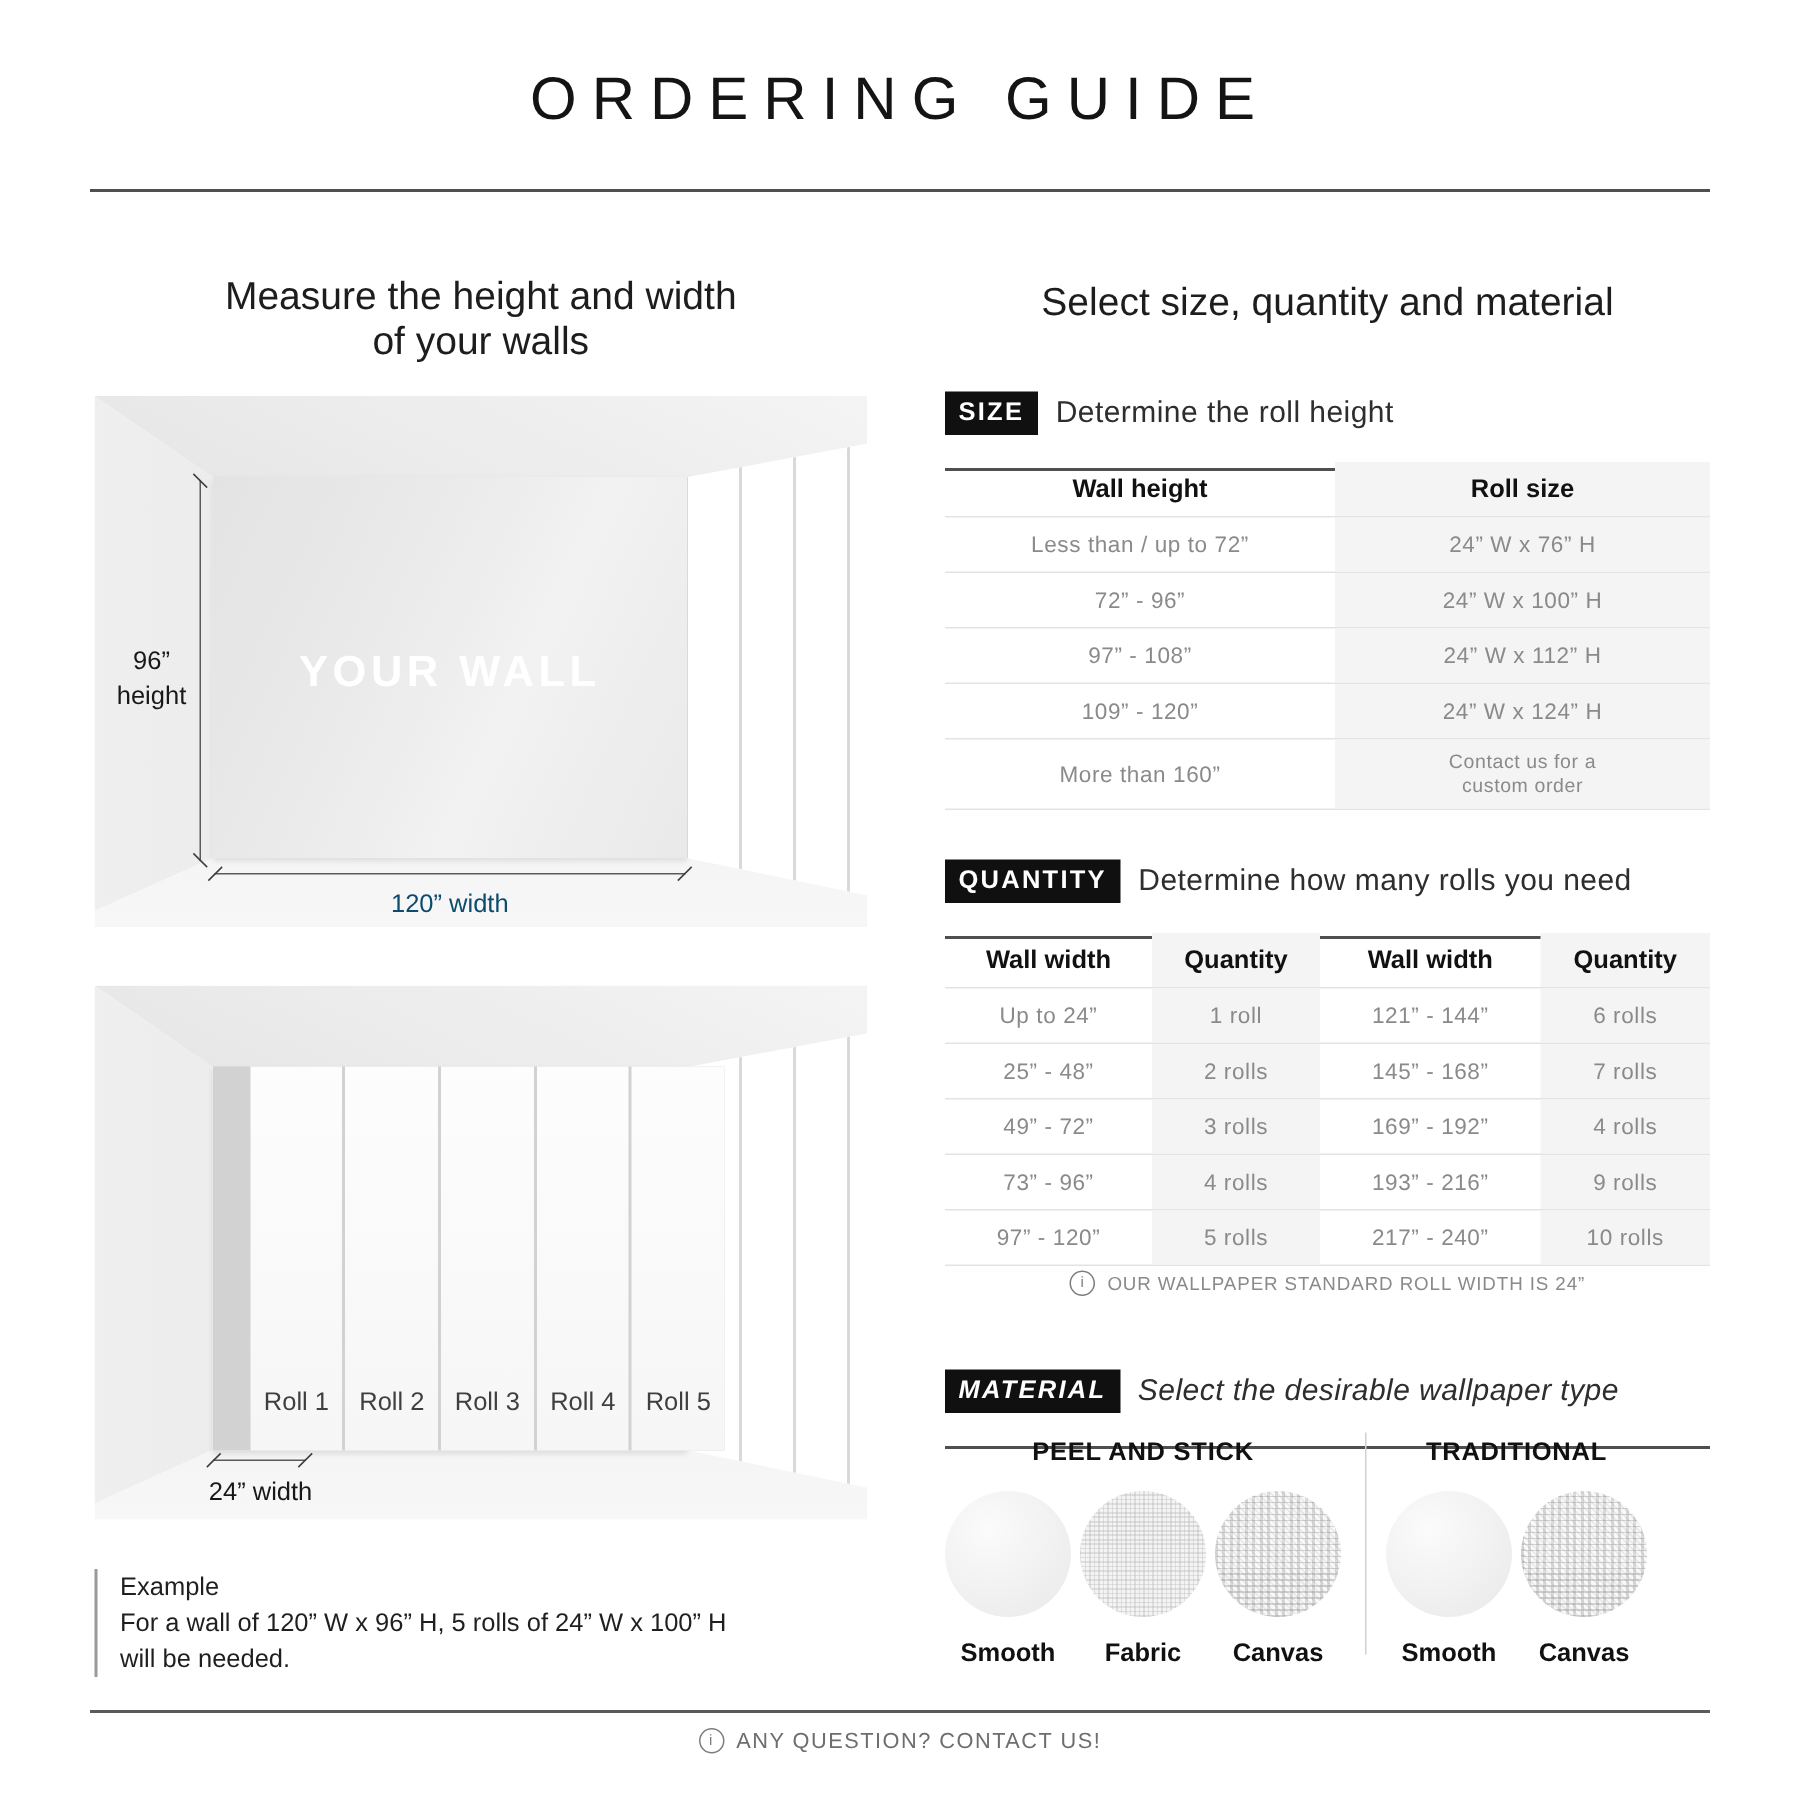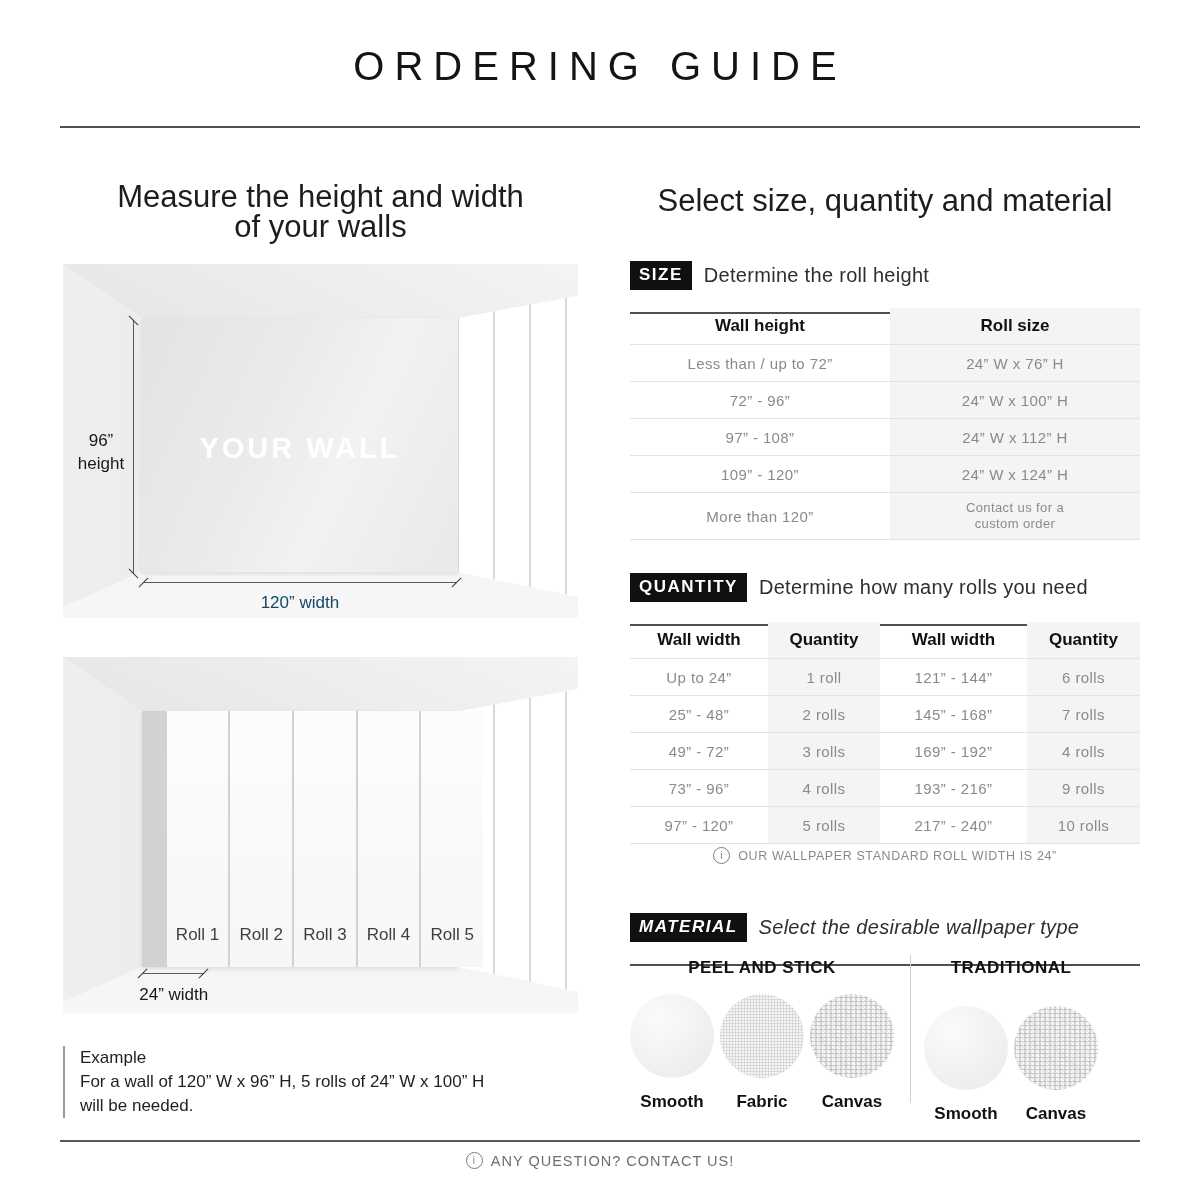--- a/index.html
+++ b/index.html
@@ -5,21 +5,21 @@
   html,body{margin:0;padding:0;background:#ffffff;}
   body{width:1200px;height:1200px;position:relative;font-family:"Liberation Sans",sans-serif;color:#1c1c1c;overflow:hidden;}
 
   
   .page-title{position:absolute;top:44px;left:0;width:1200px;text-align:center;
     font-size:40px;letter-spacing:10px;color:#141414;font-weight:400;}
   .rule-top{position:absolute;left:60px;top:126px;width:1080px;height:2px;background:#4f4f4f;}
   .rule-bottom{position:absolute;left:60px;top:1140px;width:1080px;height:2px;background:#5a5a5a;}
 
   
-  .col-heading{position:absolute;text-align:center;font-size:31px;line-height:30px;color:#1d1d1d;}
+  .col-heading{position:absolute;text-align:center;font-size:26px;line-height:30px;color:#1d1d1d;}
   .col-heading.left{left:63px;width:515px;top:182px;}
   .col-heading.right{left:630px;width:510px;top:186px;}
 
   
   .room{position:absolute;left:63px;width:515px;overflow:hidden;background:#fdfdfd;}
   .room.one{top:264px;height:354px;}
   .room.two{top:657px;height:356px;}
   .room .ceiling{position:absolute;inset:0;background:linear-gradient(205deg,#f4f4f4,#d7d7d7);
     clip-path:polygon(0 0,100% 0,100% 9%,76.7% 15.3%,15.3% 15.3%);}
   .room .left-wall{position:absolute;inset:0;background:linear-gradient(90deg,#efefef,#dedede);
@@ -95,21 +95,21 @@
     border:1.5px solid #7d7d7d;border-radius:50%;font-size:10px;color:#7d7d7d;margin-right:8px;flex:none;}
   .info-circle::before{content:"i";}
   .qty-note{position:absolute;left:630px;top:847px;width:510px;display:flex;align-items:center;justify-content:center;
     font-size:12.5px;letter-spacing:0.6px;color:#8a8a8a;}
   .footer-note{position:absolute;left:0;top:1152px;width:1200px;display:flex;align-items:center;justify-content:center;
     font-size:14.5px;letter-spacing:1px;color:#6e6e6e;}
 
   
   .mat-group{position:absolute;top:958px;display:flex;flex-direction:column;align-items:center;}
   .mat-group.g1{left:626px;width:272px;}
-  .mat-group.g2{left:920px;width:182px;gap:12px;}
+  .mat-group.g2{left:920px;width:182px;}
   .mat-title{font-size:17px;font-weight:bold;letter-spacing:0.5px;color:#111111;margin-bottom:16px;}
   .swatch-row{display:flex;}
   .swatch-cell{width:90px;display:flex;flex-direction:column;align-items:center;}
   .swatch{width:84px;height:84px;border-radius:50%;}
   .tex-smooth{background:radial-gradient(circle at 35% 30%,#fbfbfb,#efefef 65%,#e9e9e9);}
   .tex-fabric{background-color:#f4f4f4;background-image:
     repeating-linear-gradient(0deg,rgba(185,185,185,0.38) 0 1px,rgba(0,0,0,0) 1px 3px),
     repeating-linear-gradient(90deg,rgba(185,185,185,0.38) 0 1px,rgba(0,0,0,0) 1px 3px);}
   .tex-canvas{background-color:#f8f8f8;background-image:
     repeating-linear-gradient(0deg,rgba(140,140,140,0.35) 0 1px,rgba(0,0,0,0) 1px 4px),
@@ -199,21 +199,21 @@
   </div>
   <div class="t-row">
     <div class="c1 td">97” - 108”</div>
     <div class="c2 td alt">24” W x 112” H</div>
   </div>
   <div class="t-row">
     <div class="c1 td">109” - 120”</div>
     <div class="c2 td alt">24” W x 124” H</div>
   </div>
   <div class="t-row tall">
-    <div class="c1 td">More than 120”</div>
+    <div class="c1 td">More than 160”</div>
     <div class="c2 td alt">
         <span class="cell-note">Contact us for a custom order</span>
       </div>
   </div>
 </div>
 
 <div class="section-head head-quantity">
   <span class="badge">QUANTITY</span>
   <span class="subtitle">Determine how many rolls you need</span>
 </div>

